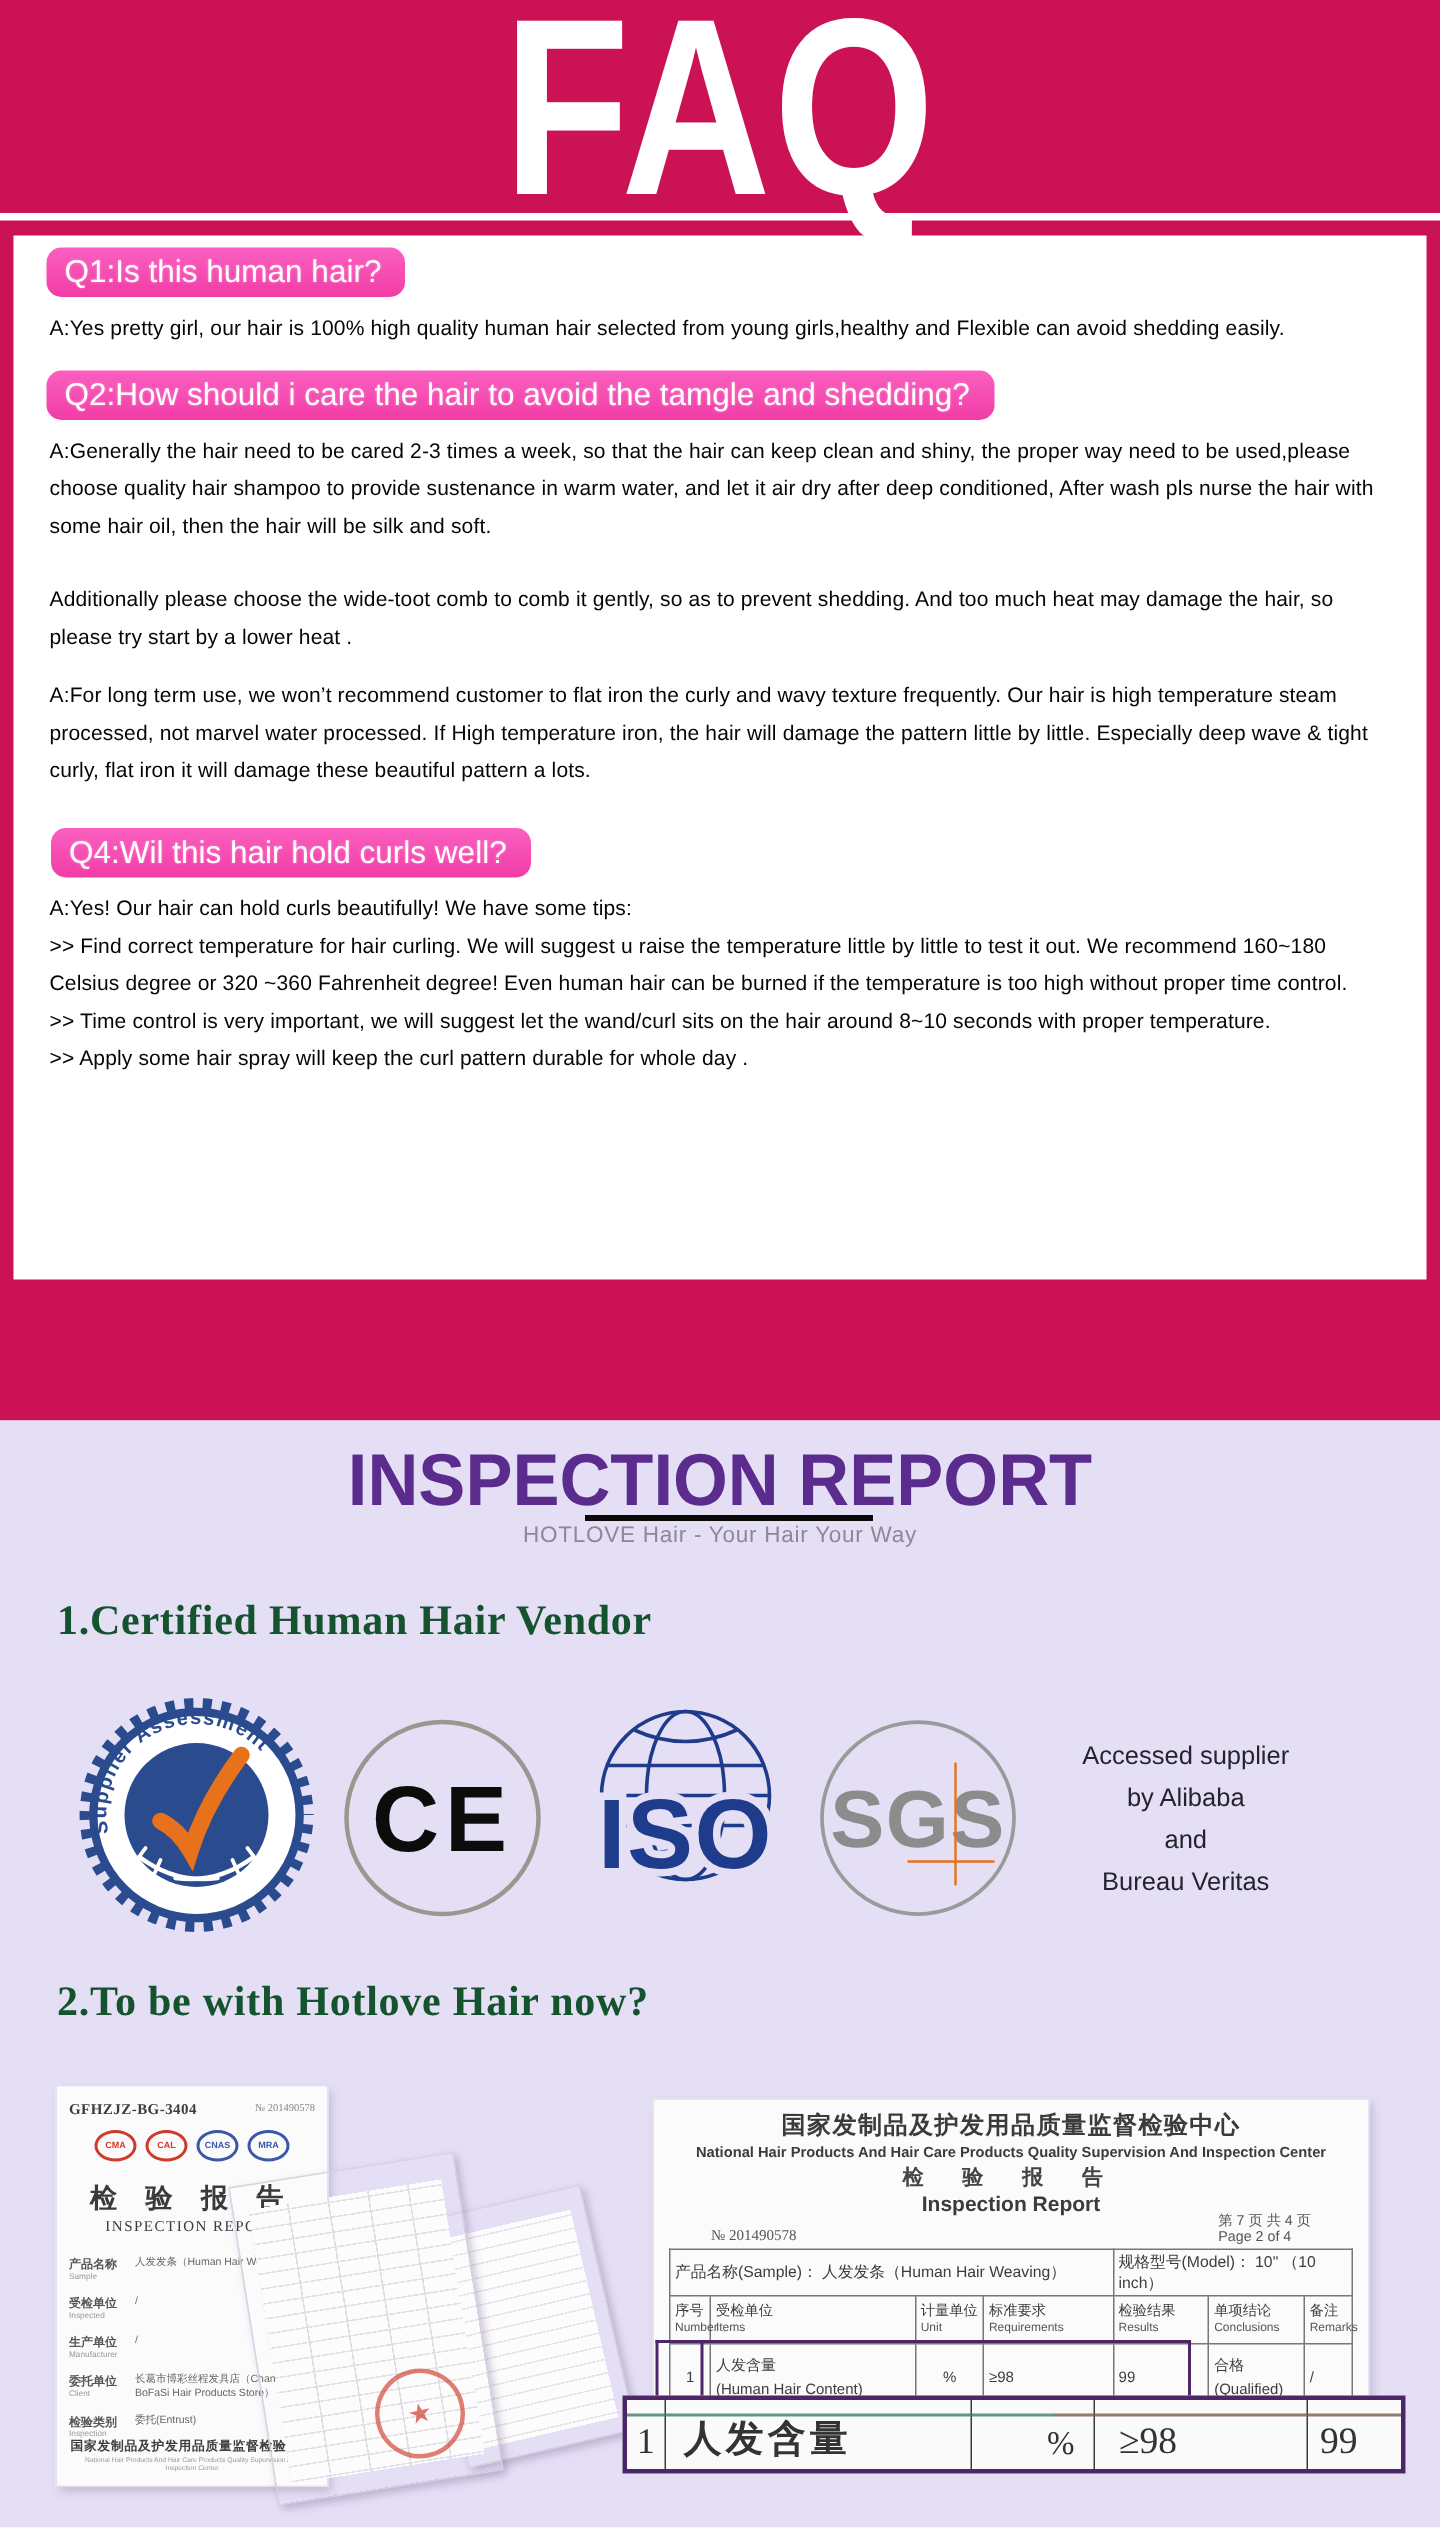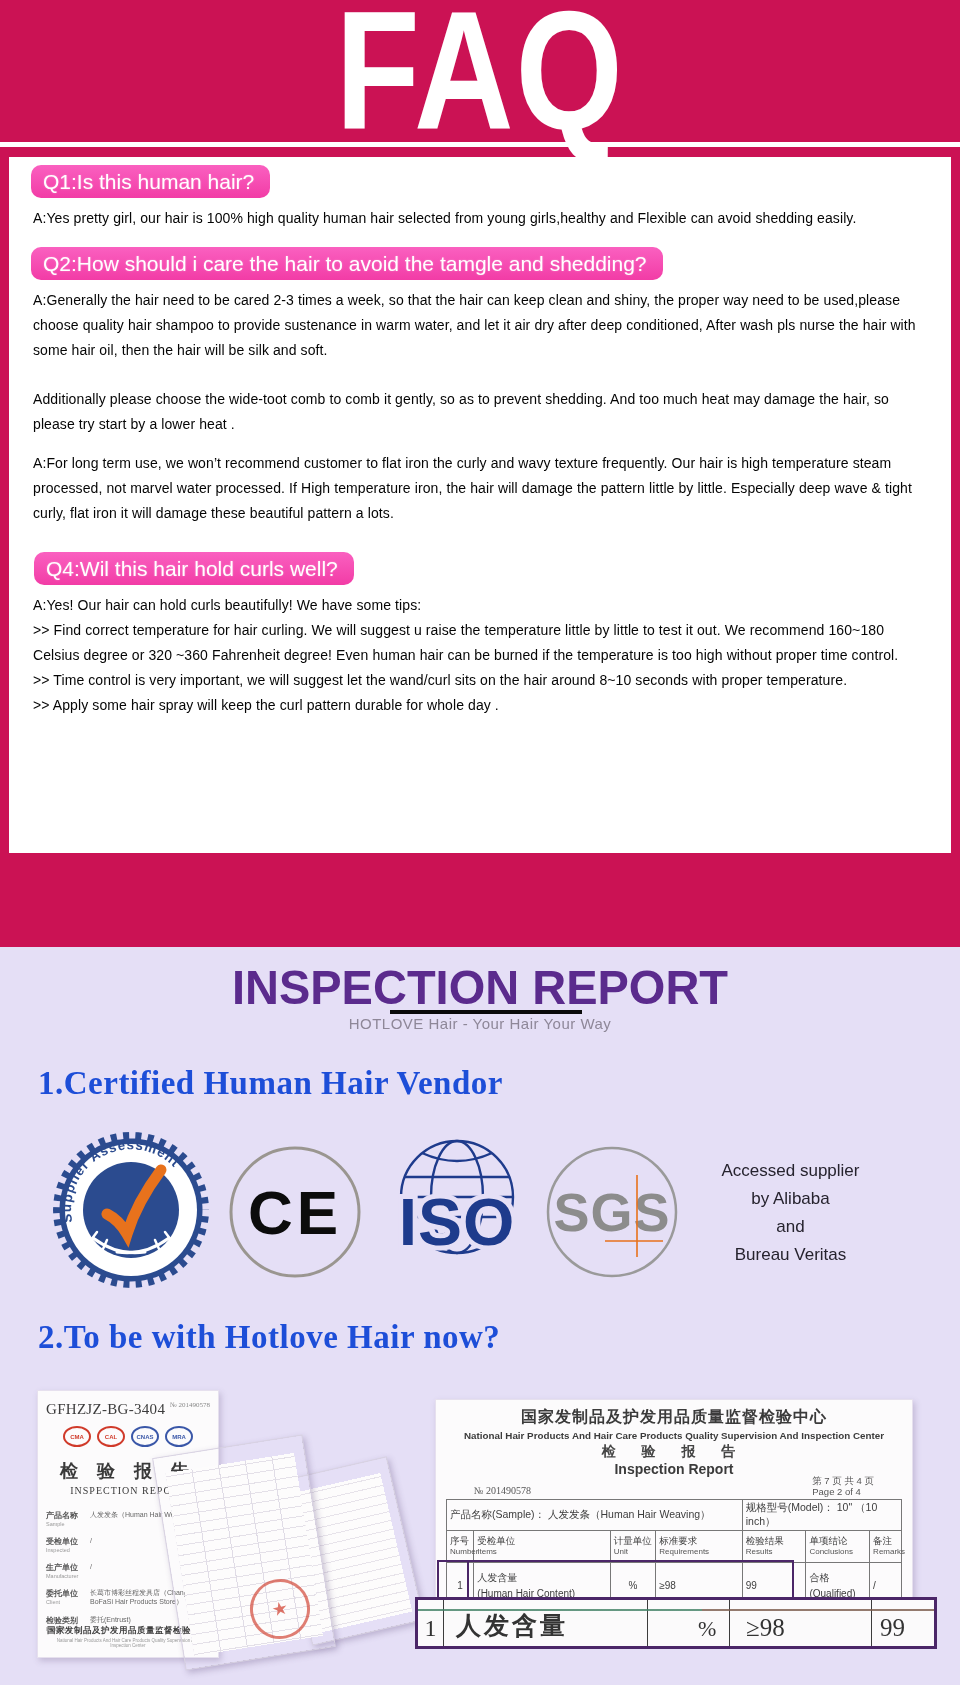--- a/index.html
+++ b/index.html
@@ -29,33 +29,33 @@
 
   
   .report { position:relative; height:738px; background:#E5DFF6; }
   .report-title { position:absolute; top:12px; left:0; width:100%; text-align:center;
                   color:#5B2B8D; font-size:47px; font-weight:bold; letter-spacing:0;
                   transform:scaleY(1.04); }
   .title-underline { position:absolute; top:63px; left:390px; width:192px; height:4px; background:#0a0a0a; }
   .report-subtitle { position:absolute; top:68px; left:0; width:100%; text-align:center;
                      color:#8E8798; font-size:15px; letter-spacing:.5px; }
   .sec-heading { position:absolute; font-family:"Liberation Serif", serif; font-weight:bold;
-                 font-size:33px; color:#1d4ed8; letter-spacing:.5px; }
+                 font-size:28px; color:#14532d; letter-spacing:.5px; }
   .h1 { top:118px; left:38px; }
   .h2 { top:372px; left:38px; }
 
   .logo { position:absolute; }
   .supplier-note { position:absolute; left:688px; top:210px; width:205px; text-align:center;
                    font-size:17px; line-height:28px; color:#26232e; }
 
   
   .doc { position:absolute; background:#FCFBFC; border:1px solid #e6e0ee; box-shadow:2px 3px 6px rgba(90,70,120,.25); }
   .left-doc { left:37px; top:443px; width:182px; height:268px; padding:10px 8px; z-index:2; }
   .ld-head { display:flex; justify-content:space-between; font-family:"Liberation Serif", serif; }
-  .ld-code { font-size:15px; font-weight:normal; color:#3c3c3c; letter-spacing:.3px; }
+  .ld-code { font-size:10px; font-weight:bold; color:#3c3c3c; letter-spacing:.3px; }
   .ld-no { font-size:7px; color:#888; }
   .stamps { display:flex; justify-content:center; gap:6px; margin-top:8px; }
   .stamp-oval { width:28px; height:21px; border-radius:50%; border:2px solid; display:flex;
                 align-items:center; justify-content:center; font-size:6px; font-weight:bold; }
   .stamp-red { border-color:#d03a2a; color:#d03a2a; }
   .stamp-blue { border-color:#3a57a8; color:#3a57a8; }
   .ld-title-cn { text-align:center; font-size:18px; font-weight:bold; letter-spacing:7px; color:#3a3a3a; margin-top:12px; white-space:nowrap; }
   .ld-title-en { text-align:center; font-family:"Liberation Serif", serif; font-size:10px; letter-spacing:1px; color:#3a3a3a; margin-top:2px; }
   .ld-fields { margin-top:14px; }
   .ld-row { display:flex; margin-bottom:9px; }

